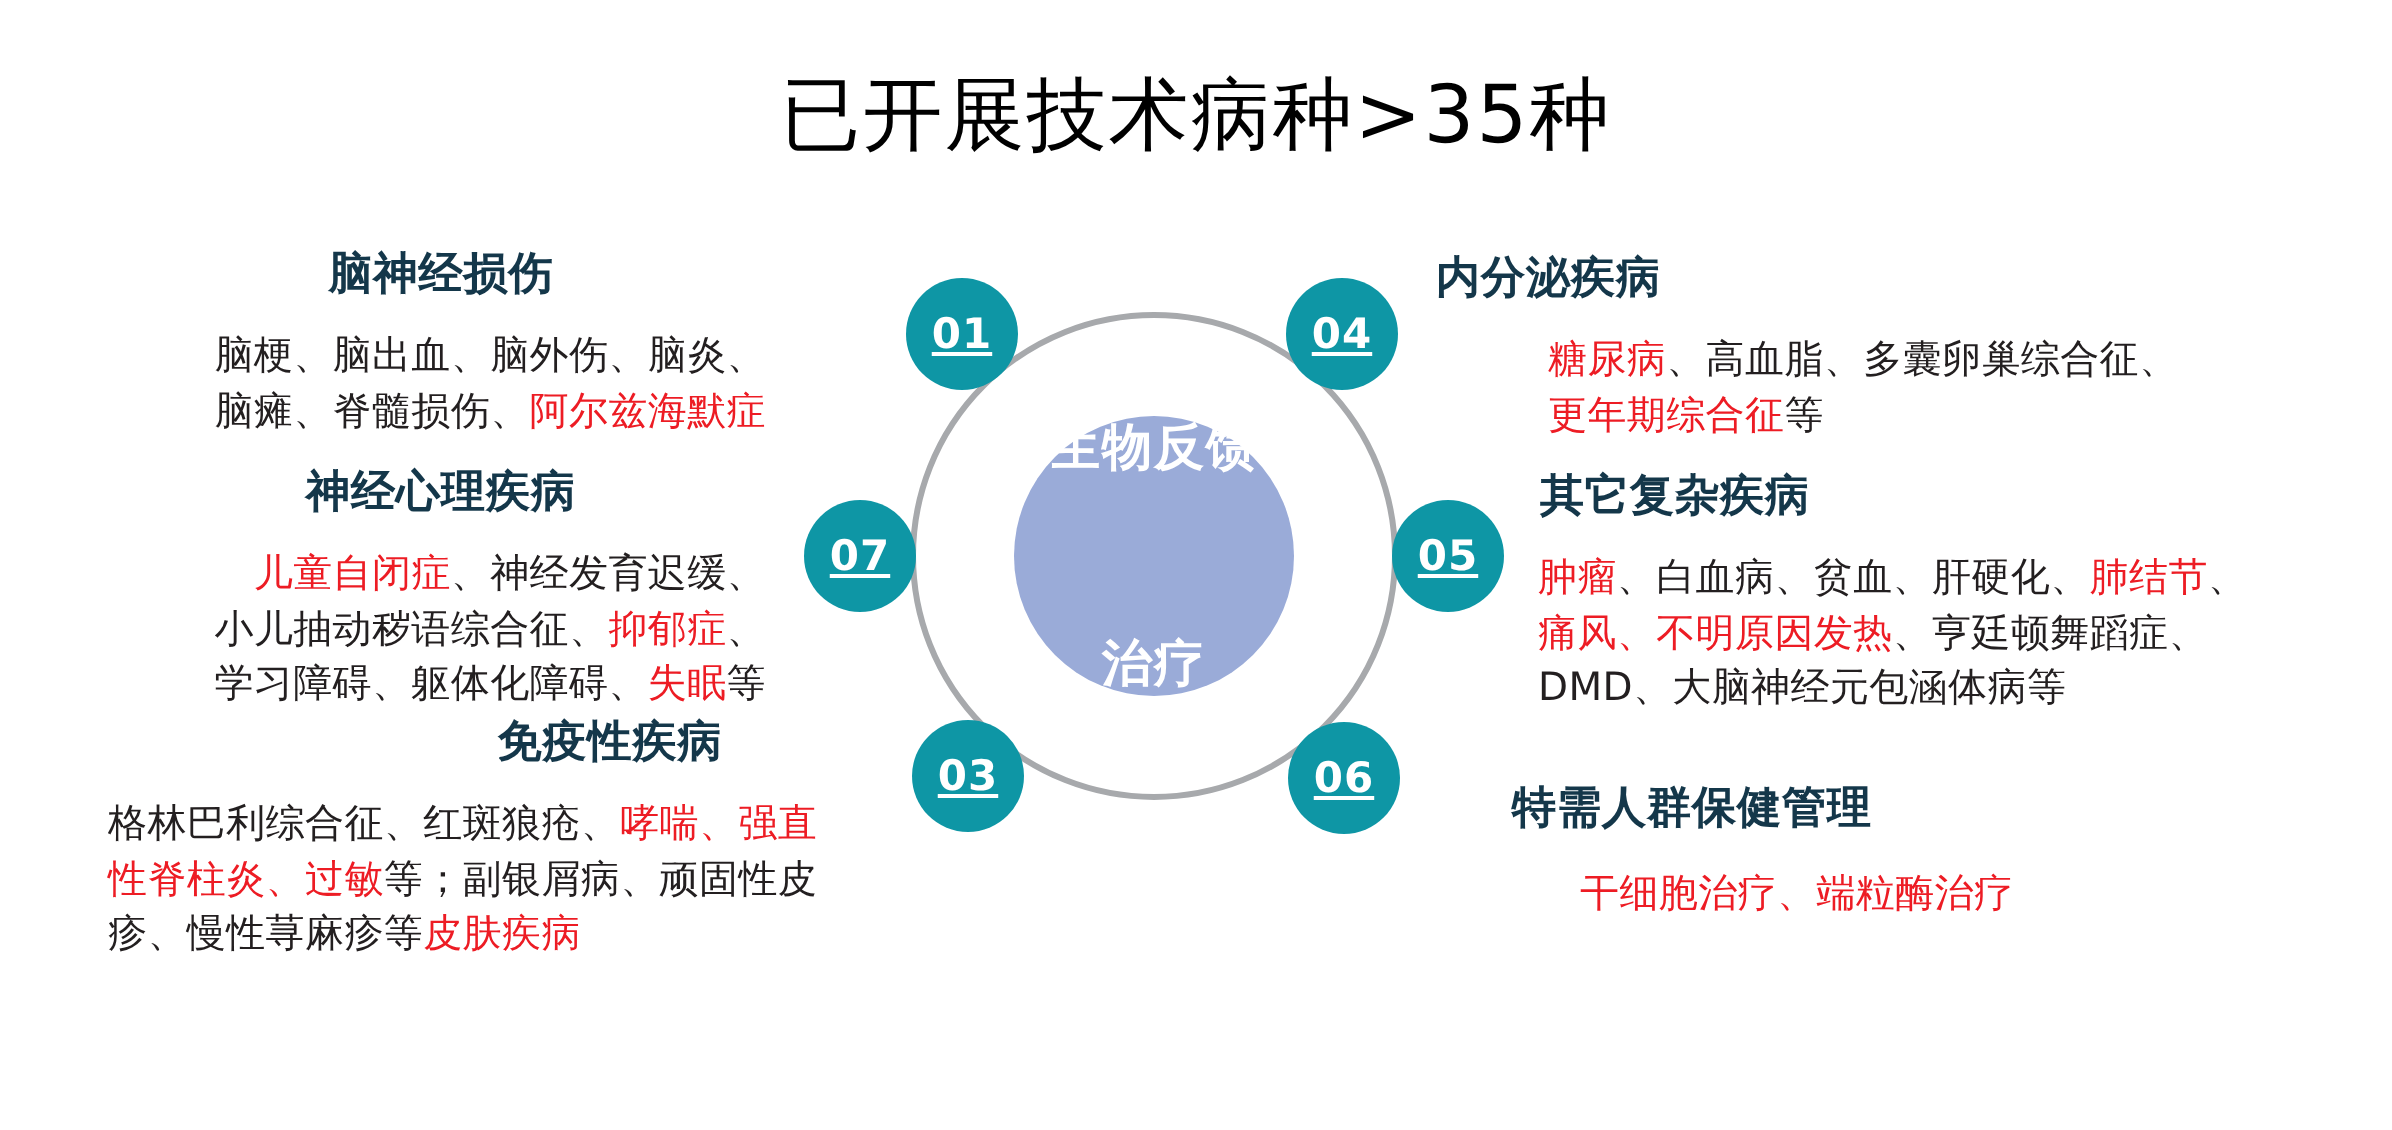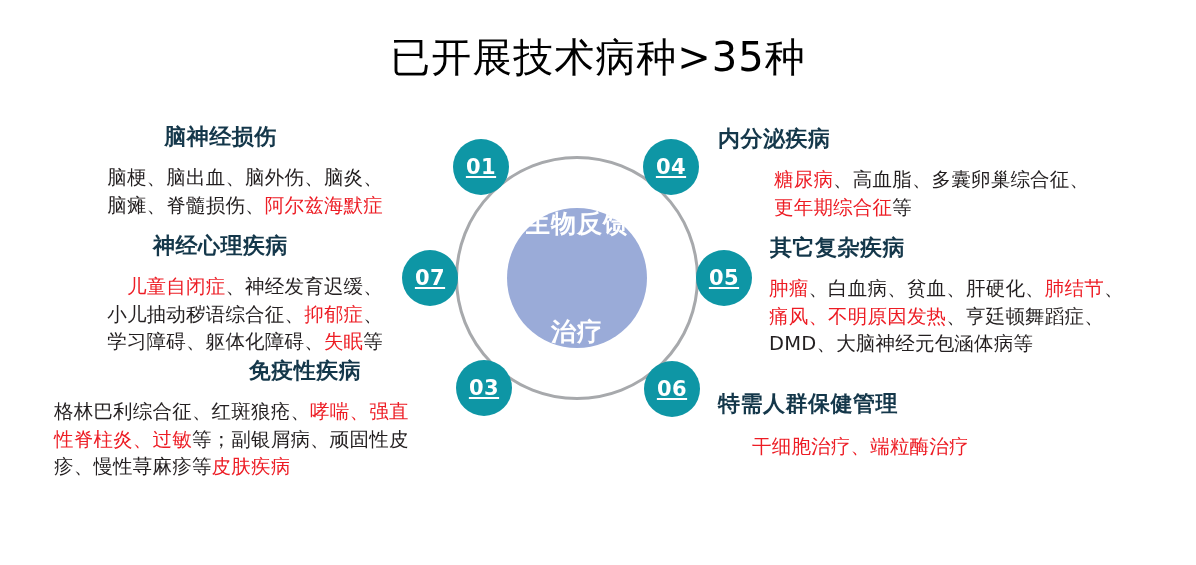--- a/index.html
+++ b/index.html
@@ -114,21 +114,21 @@
   .blk-01 h3 { padding-right: 4px; }
   .blk-02 { left: 46px;  top: 231px;  width: 349px; }
   .blk-03 { left: 42px;  top: 356px;  width: 406px; text-align: left; }
   .blk-03 h3 { text-align: center; padding-left: 120px; }
 
   .blk-04 { left: 718px; top: 124px;  width: 450px; }
   .blk-04 p { padding-left: 44px; }
   .blk-05 { left: 770px; top: 233px;  width: 420px; }
   .blk-05 h3 { margin-left: 0; }
   .blk-05 p { margin-left: -1px; }
-  .blk-06 { left: 718px; top: 389px;  width: 440px; }
+  .blk-06 { left: 756px; top: 389px;  width: 440px; }
   .blk-06 p { padding-left: 22px; padding-top: 2px; }
 </style>
 </head>
 <body>
 
 <div id="slide">
 
   <div class="title">已开展技术病种&gt;35种</div>
 
   <div class="ring"></div>

